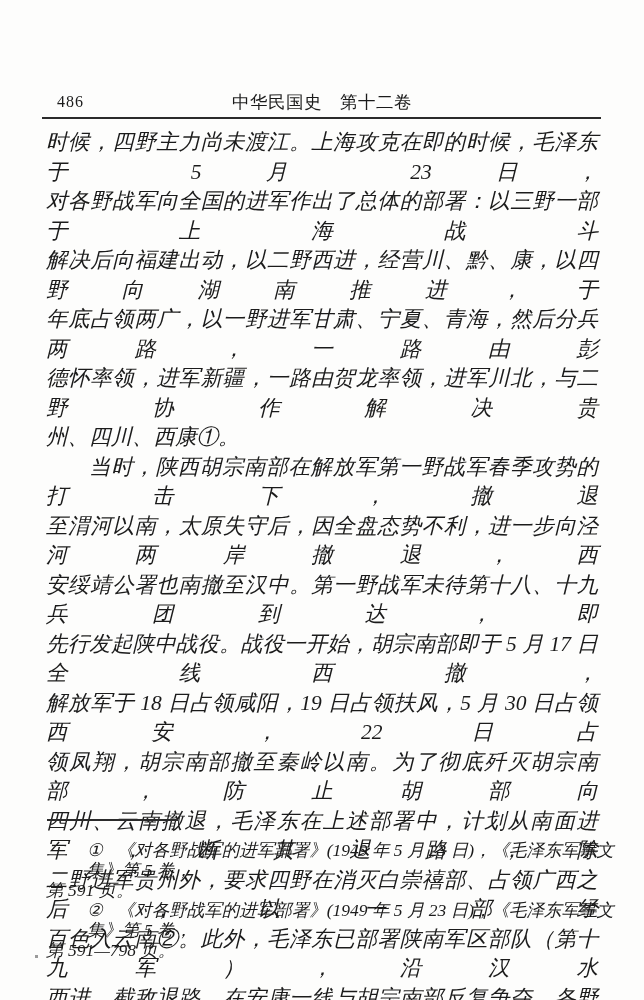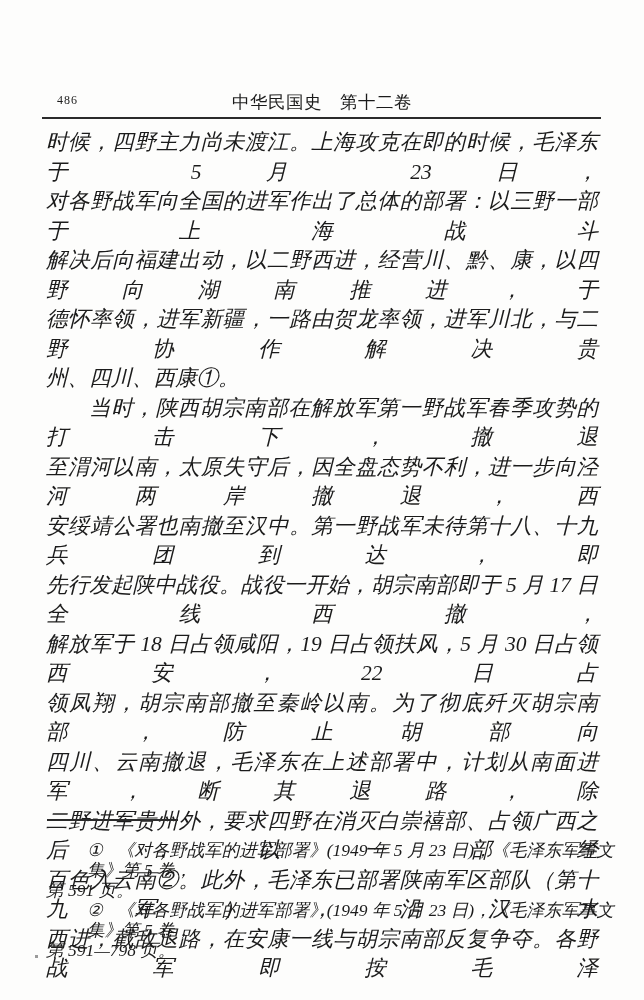--- a/index.html
+++ b/index.html
@@ -21,21 +21,21 @@
     position: absolute;
     top: 90px;
     left: 46px;
     width: 552px;
     height: 22px;
   }
   .page-number {
     position: absolute;
     left: 11px;
     top: 3px;
-    font-size: 12px;
+    font-size: 16px;
     letter-spacing: 1px;
   }
   .header-title {
     text-align: center;
     font-size: 17.5px;
     letter-spacing: 0.5px;
   }
   .header-rule {
     position: absolute;
     top: 117px;
@@ -110,20 +110,21 @@
     <span class="page-number">486</span>
     <div class="header-title">中华民国史　第十二卷</div>
   </div>
   <div class="header-rule"></div>
 
   <div class="body-text">
 
     <div class="line jl">时候，四野主力尚未渡江。上海攻克在即的时候，毛泽东于 5 月 23 日，</div>
     <div class="line jl">对各野战军向全国的进军作出了总体的部署：以三野一部于上海战斗</div>
     <div class="line jl">解决后向福建出动，以二野西进，经营川、黔、康，以四野向湖南推进，于</div>
+    <div class="line jl">年底占领两广，以一野进军甘肃、宁夏、青海，然后分兵两路，一路由彭</div>
     <div class="line jl">德怀率领，进军新疆，一路由贺龙率领，进军川北，与二野协作解决贵</div>
     <div class="line pl">州、四川、西康①。</div>
 
     <div class="line jl ind">当时，陕西胡宗南部在解放军第一野战军春季攻势的打击下，撤退</div>
     <div class="line jl">至渭河以南，太原失守后，因全盘态势不利，进一步向泾河两岸撤退，西</div>
     <div class="line jl">安绥靖公署也南撤至汉中。第一野战军未待第十八、十九兵团到达，即</div>
     <div class="line jl">先行发起陕中战役。战役一开始，胡宗南部即于 5 月 17 日全线西撤，</div>
     <div class="line jl">解放军于 18 日占领咸阳，19 日占领扶风，5 月 30 日占领西安，22 日占</div>
     <div class="line jl">领凤翔，胡宗南部撤至秦岭以南。为了彻底歼灭胡宗南部，防止胡部向</div>
     <div class="line jl">四川、云南撤退，毛泽东在上述部署中，计划从南面进军，断其退路，除</div>

